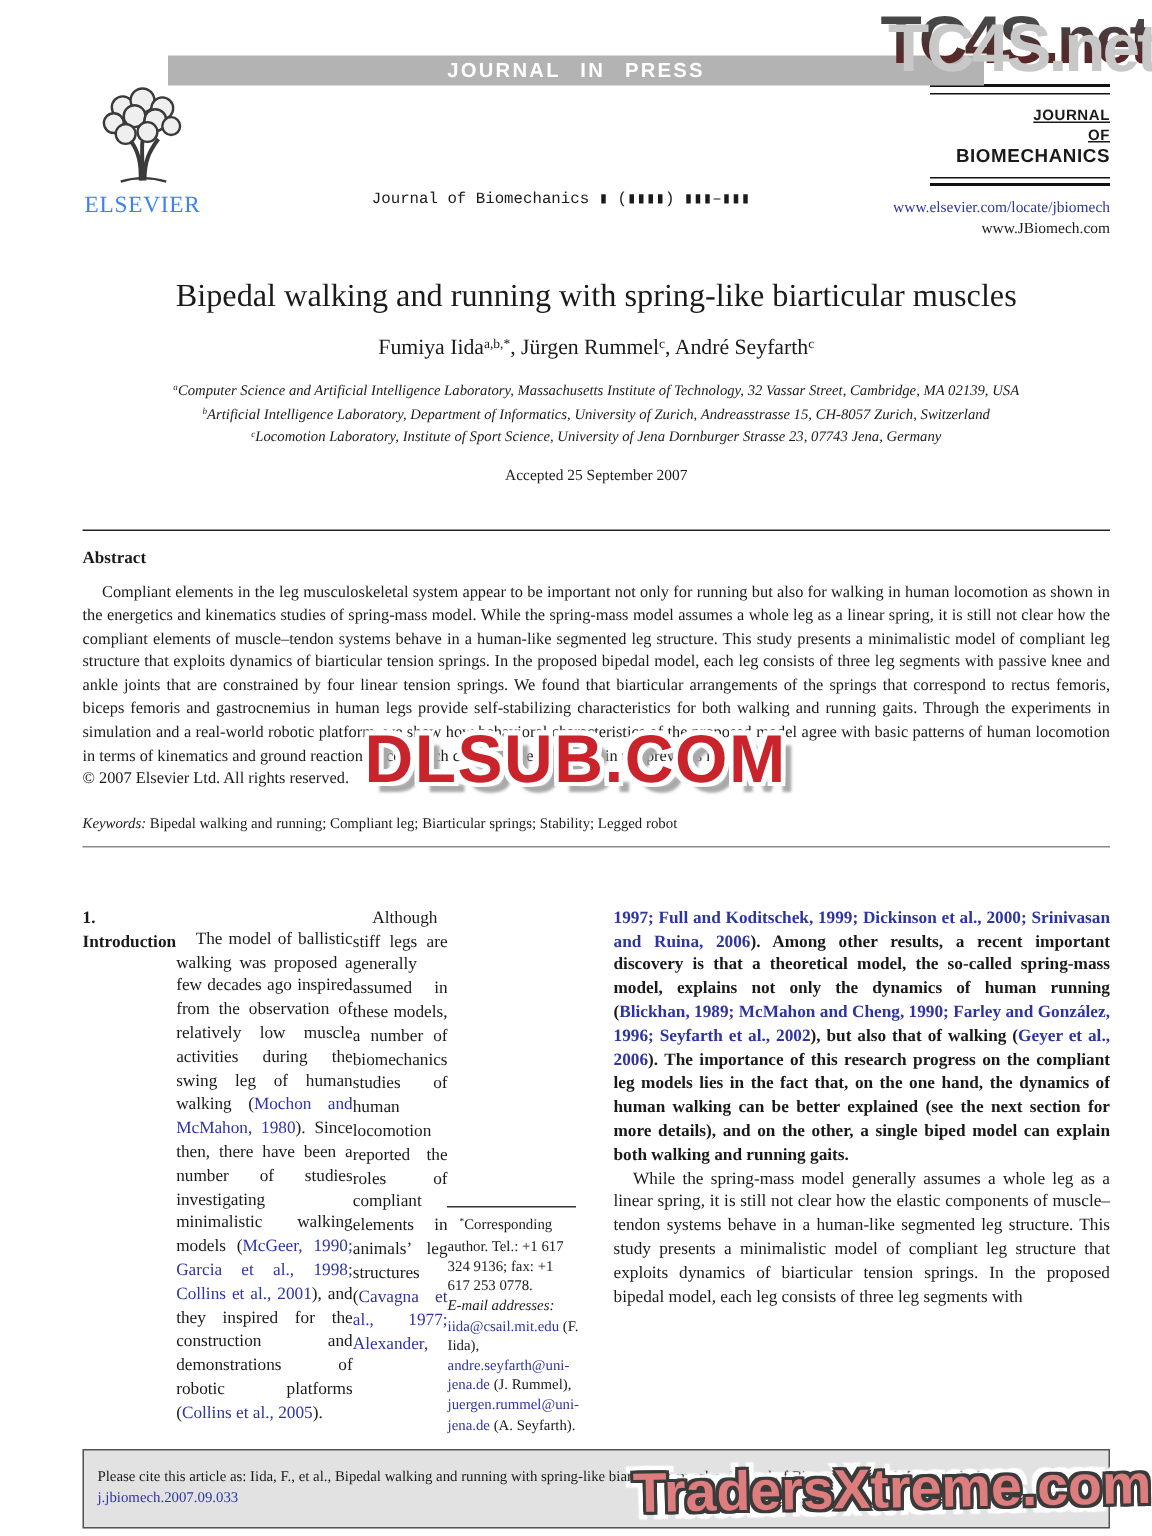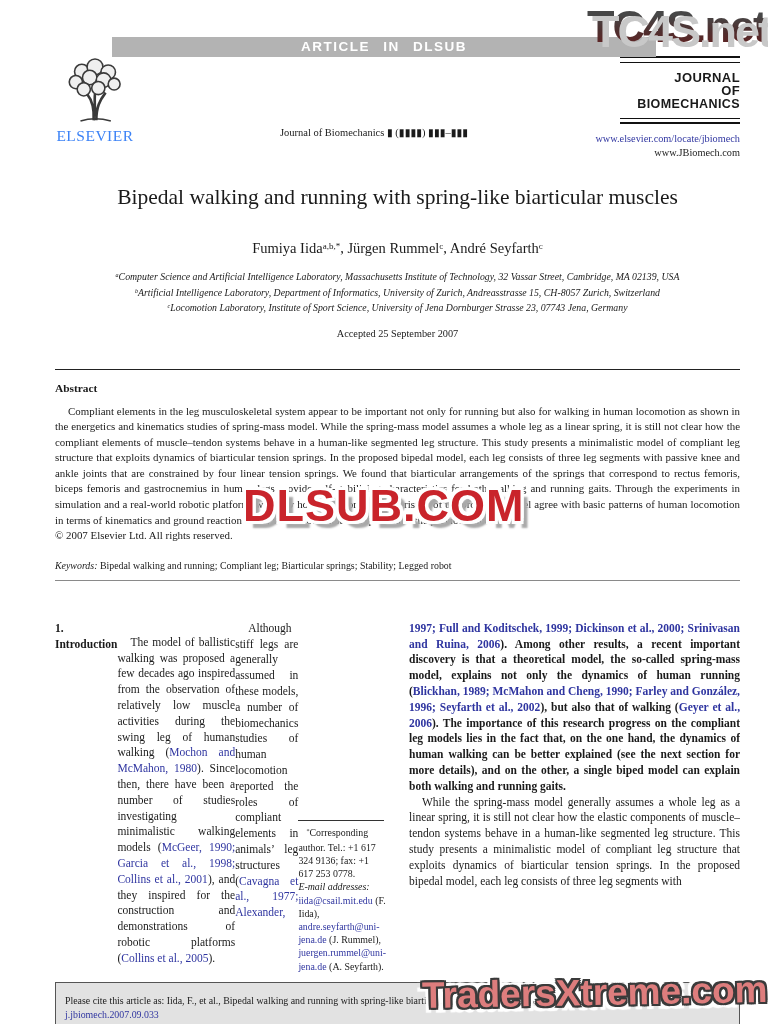--- a/index.html
+++ b/index.html
@@ -22,34 +22,34 @@
                       -3px 0 0 #fff,3px 0 0 #fff,0 -3px 0 #fff,0 3px 0 #fff,7px 7px 2px #a9a9a9;}
   .wm-bottom{top:972px;right:0px;font-size:37px;font-weight:800;color:#dd7d7d;transform:rotate(-1deg);
           text-shadow:-2px -2px 0 #3a3a3a,2px -2px 0 #3a3a3a,-2px 2px 0 #3a3a3a,2px 2px 0 #3a3a3a,
                       -2px 0 0 #3a3a3a,2px 0 0 #3a3a3a,0 -2px 0 #3a3a3a,0 2px 0 #3a3a3a,
                       -5px -5px 1px #ffffff,5px 5px 1px #ffffff,-5px 5px 1px #ffffff,5px -5px 1px #ffffff;}
 
   
   .logo{position:absolute;left:48px;top:57px;width:94px;text-align:center;}
   .logo-name{font-size:15.5px;letter-spacing:.5px;margin-top:0;color:#3b82f6;}
   .jref{position:absolute;left:234px;top:126px;width:280px;text-align:center;font-size:10.5px;
-        font-family:Liberation Serif, serif;}
+        font-family:Liberation Mono, monospace;}
   .mast{position:absolute;right:28px;top:56px;width:172px;}
   .mast-rule-a{width:120px;margin-left:auto;border-top:2.2px solid #111;border-bottom:1px solid #111;height:3.5px;}
   .mast-rule-b{width:120px;margin-left:auto;border-top:1px solid #111;border-bottom:2.2px solid #111;height:3.5px;}
   .mast-name{text-align:right;font-family:"Liberation Sans",sans-serif;font-weight:bold;margin:8px 0 6px;}
-  .mast-name .l{font-size:13px;line-height:13px;letter-spacing:.4px;}
+  .mast-name .l{font-size:10px;line-height:13px;letter-spacing:.4px;text-decoration:underline;}
   .mast-name .l3{font-size:12.5px;line-height:15px;letter-spacing:.4px;}
   .mast-links{text-align:right;margin-top:8px;font-size:10.3px;line-height:14px;}
   .lnk{color:#2f35a0;}
 
   
   .content{position:absolute;left:55px;top:184px;width:685px;}
   .title{text-align:center;font-size:21.5px;line-height:26px;}
-  .authors{text-align:center;font-size:14.5px;margin-top:30px;}
+  .authors{text-align:center;font-size:14.5px;margin-top:14px;}
   .sup{font-size:.62em;position:relative;top:-.45em;}
   .it{font-style:italic;}
   .affils{text-align:center;font-style:italic;font-size:9.8px;line-height:13.5px;margin-top:13px;}
   .accepted{text-align:center;font-size:10.3px;margin-top:11px;}
   .rule-dark{border:none;border-top:1.4px solid #222;margin:30px 0 0;}
   .abs-head{font-weight:bold;font-size:11.4px;margin-top:12px;}
   .abs-text{font-size:10.9px;line-height:15.6px;text-align:justify;text-indent:13px;margin:10px 0 0;}
   .abs-copy{font-size:10.9px;line-height:15.6px;margin:0;}
   .keywords{font-size:9.9px;margin-top:16px;}
   .rule-gray{border:none;border-top:1.2px solid #8a8a8a;margin:9px 0 0;}
@@ -69,21 +69,21 @@
 
   .citebox{margin-top:9px;border:1.2px solid #555;background:#e2e2e2;padding:11px 9px;
            font-size:9.9px;line-height:14.5px;text-align:left;}
   .citebox .cl1{white-space:nowrap;overflow:hidden;}
 </style>
 </head>
 <body>
 
 <div class="page">
 
-  <div class="banner">ARTICLE IN DLSUB</div>
+  <div class="banner">JOURNAL IN PRESS</div>
 
   <div class="wm wm-top">TC4S.net</div>
   <div class="wm wm-mid">DLSUB.COM</div>
   <div class="wm wm-bottom">TradersXtreme.com</div>
 
   <div class="logo">
     <span>
       <svg viewBox="0 0 100 100" width="80" height="66" aria-hidden="true">
         <g stroke="#3a3a3a" fill="#efefef" stroke-width="2.4">
           <circle cx="30" cy="22" r="11"></circle>

